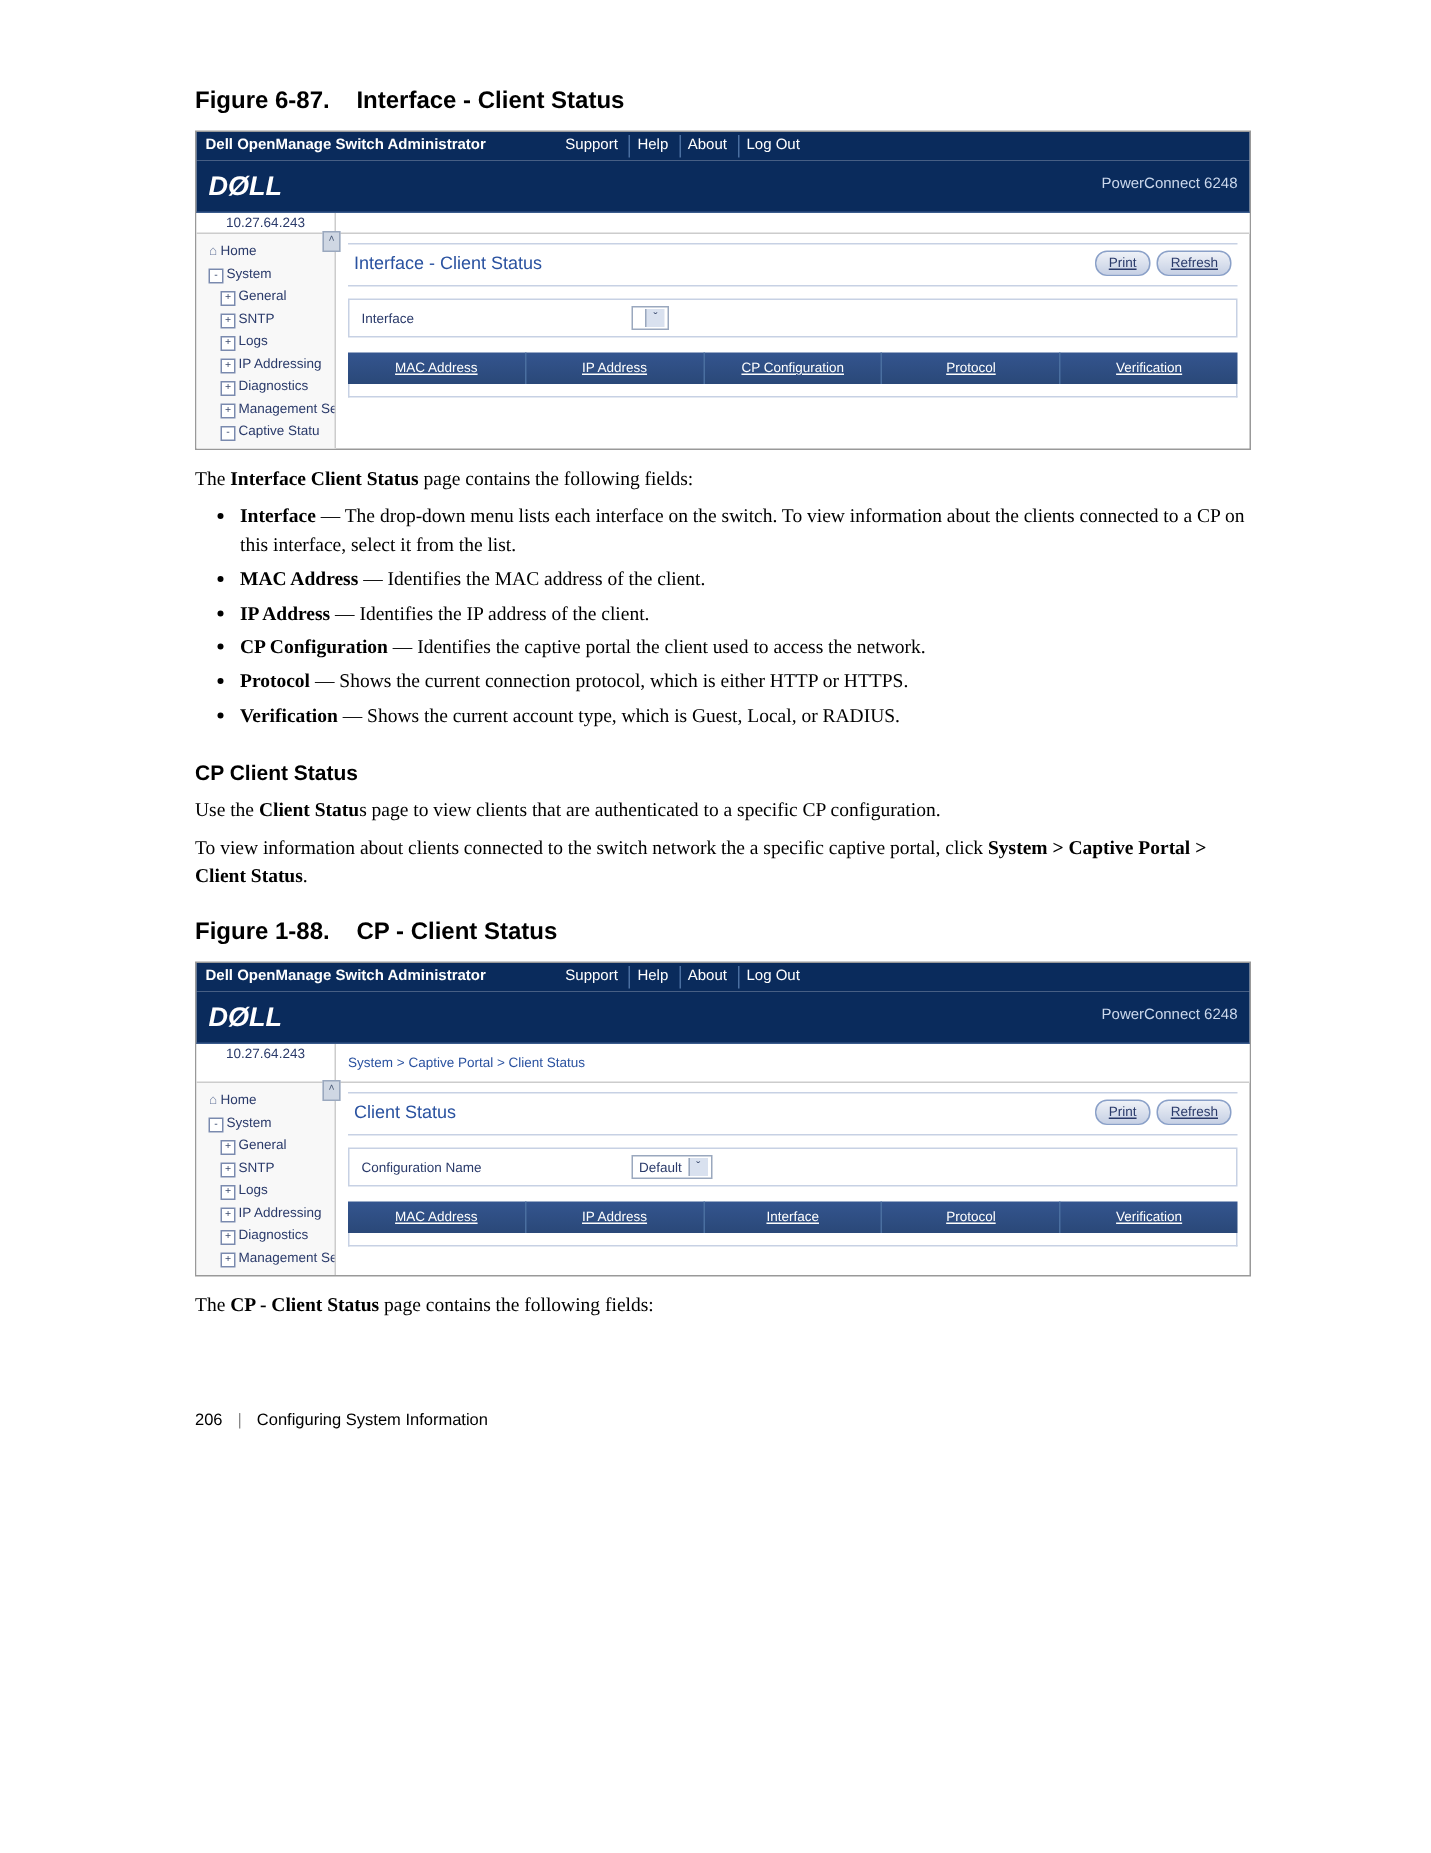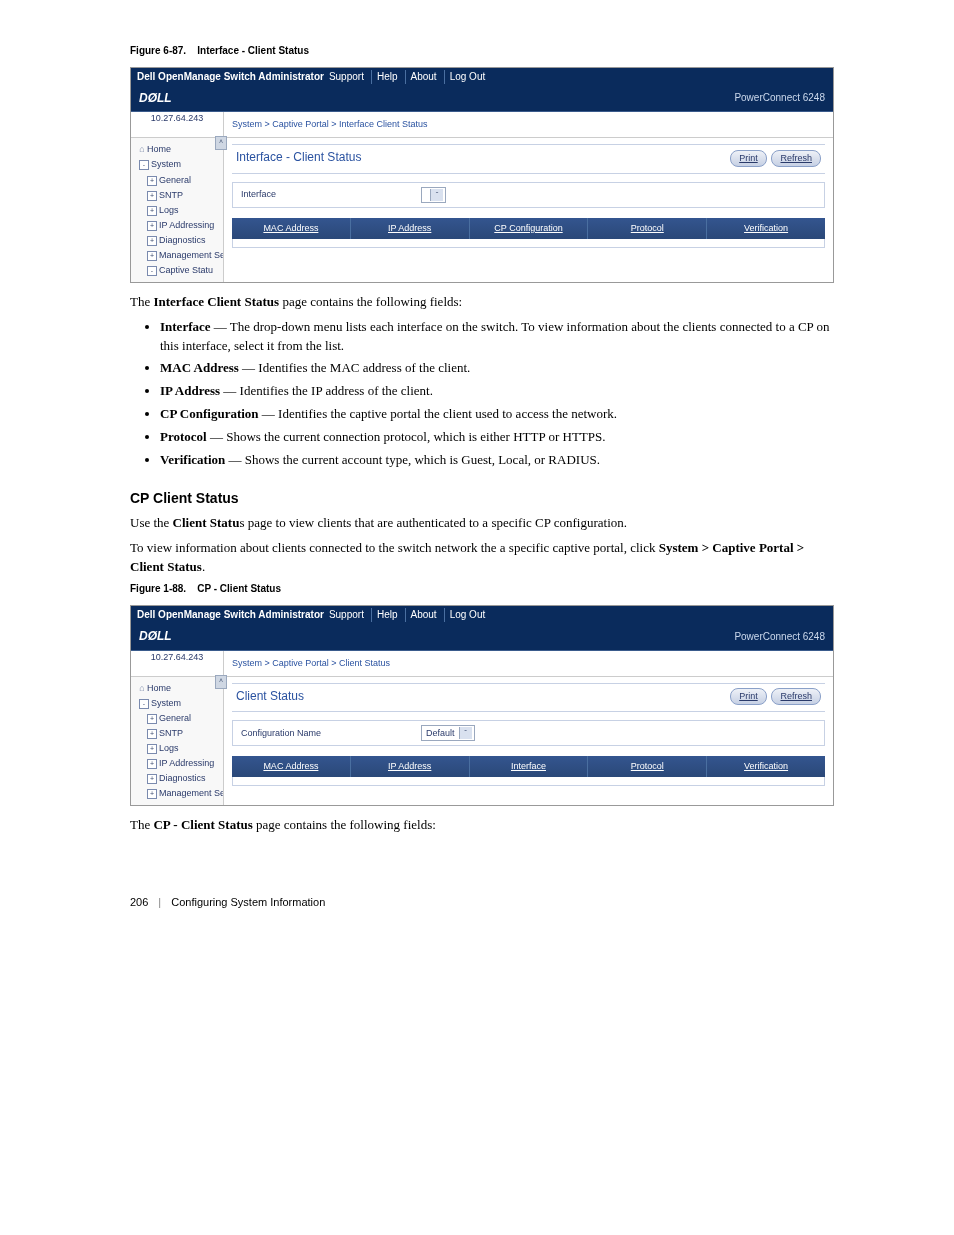--- a/index.html
+++ b/index.html
@@ -7,22 +7,22 @@
     font-size: 13px;
     color: #000;
     background: #fff;
     margin: 0;
     padding: 40px 120px 40px 130px;
     line-height: 1.45;
   }
   .fig-caption {
     font-family: Arial, Helvetica, sans-serif;
     font-weight: bold;
-    font-size: 10px;
-    margin: 4px 0 8px 0;
+    font-size: 16px;
+    margin: 16px 0 8px 0;
   }
   .screenshot {
     border: 1px solid #999;
     margin: 0 0 10px 0;
     font-family: Arial, Helvetica, sans-serif;
     font-size: 10px;
     background: #fff;
     position: relative;
   }
   .sc-topbar {
@@ -34,33 +34,33 @@
     font-size: 10px;
     font-weight: bold;
   }
   .sc-top-links { display: flex; gap: 2px; }
   .sc-top-links span {
     padding: 0 5px;
     border-left: 1px solid #4a6fa0;
     font-weight: normal;
     font-size: 10px;
   }
-  .sc-top-links span:first-child { border-left: none; }
+  .sc-top-links span:first-child { border-left: none; margin-left: 48px; }
   .sc-brandbar {
     background: #0a2b5c;
     color: #fff;
     display: flex;
     justify-content: space-between;
     align-items: center;
     padding: 4px 8px 4px 8px;
     border-bottom: 1px solid #3a5b8c;
   }
   .sc-logo {
     font-weight: bold;
-    font-size: 12px;
+    font-size: 18px;
     letter-spacing: 0px;
     font-style: italic;
   }
   .sc-model {
     color: #cbd8ec;
     font-size: 10px;
   }
   .sc-ipbar {
     display: flex;
     border-bottom: 1px solid #ccc;
@@ -252,21 +252,20 @@
       <span>About</span>
       <span>Log Out</span>
     </span>
   </div>
   <div class="sc-brandbar">
     <span class="sc-logo">DØLL</span>
     <span class="sc-model">PowerConnect 6248</span>
   </div>
   <div class="sc-ipbar">
     <div class="sc-ip">10.27.64.243</div>
-    <div class="sc-crumb">System &gt; Captive Portal &gt; Interface Client Status</div>
   </div>
   <div class="sc-body">
     <div class="sc-side">
       <div class="sc-side-scrollhint">˄</div>
       <div class="sc-side-item"><span class="hico">⌂</span><span>Home</span></div>
       <div class="sc-side-item l1"><span class="tog">-</span><span>System</span></div>
       <div class="sc-side-item l2"><span class="tog">+</span><span>General</span></div>
       <div class="sc-side-item l2"><span class="tog">+</span><span>SNTP</span></div>
       <div class="sc-side-item l2"><span class="tog">+</span><span>Logs</span></div>
       <div class="sc-side-item l2"><span class="tog">+</span><span>IP Addressing</span></div>

